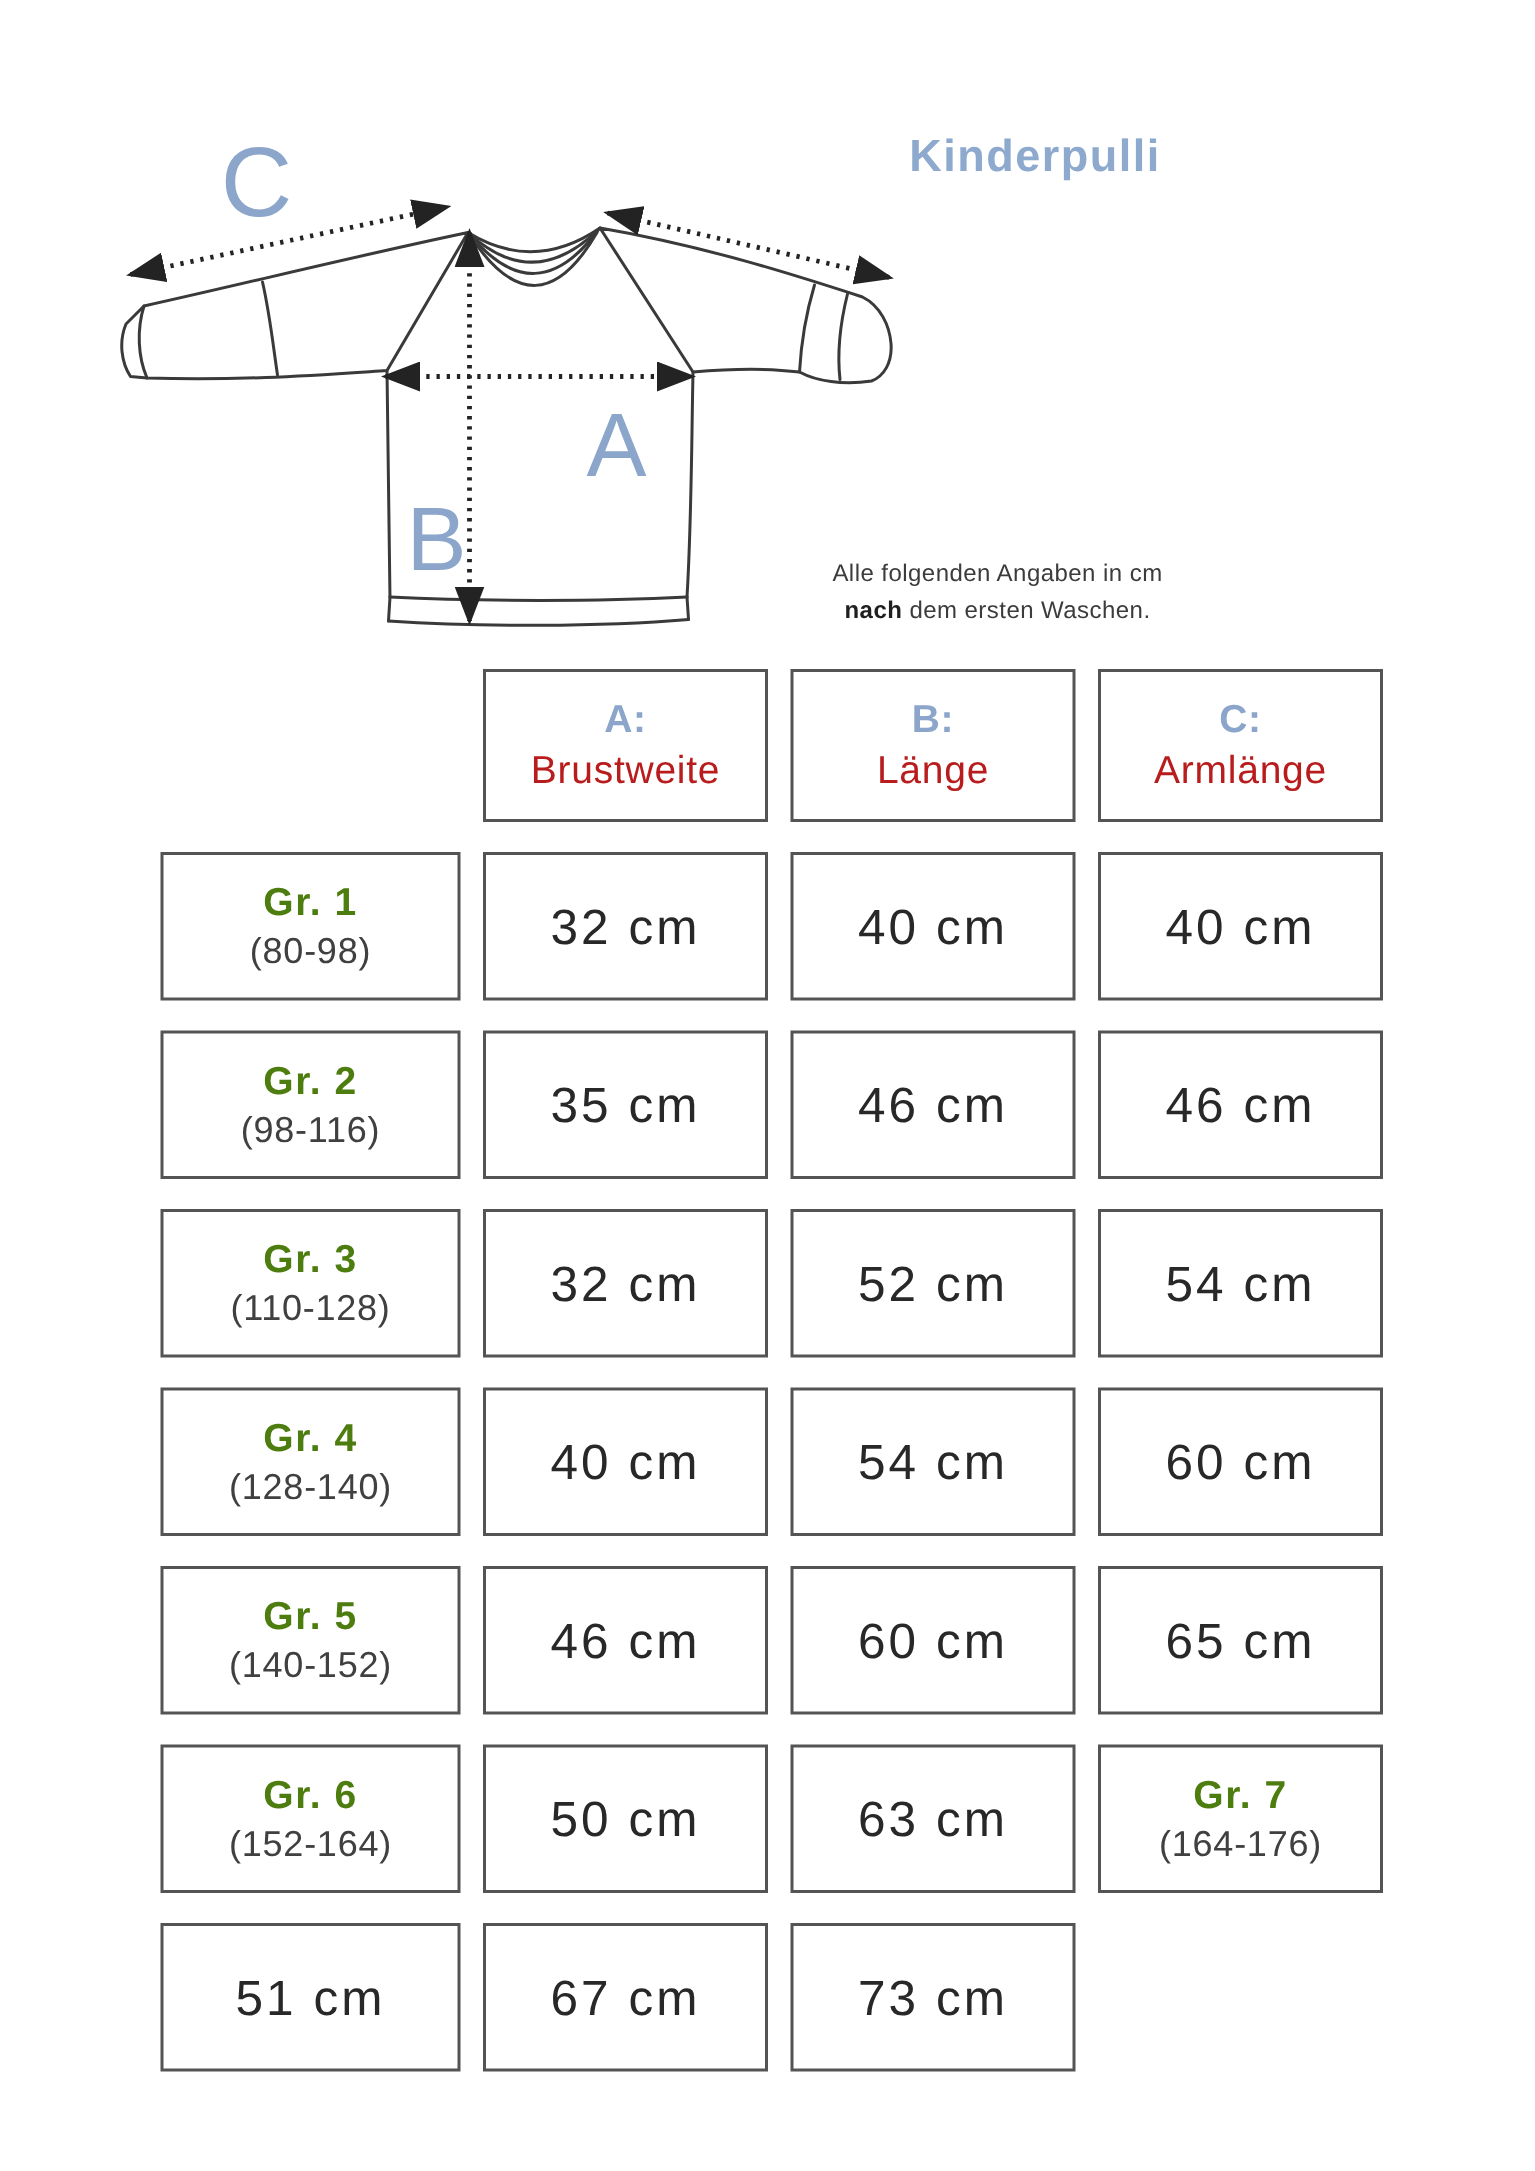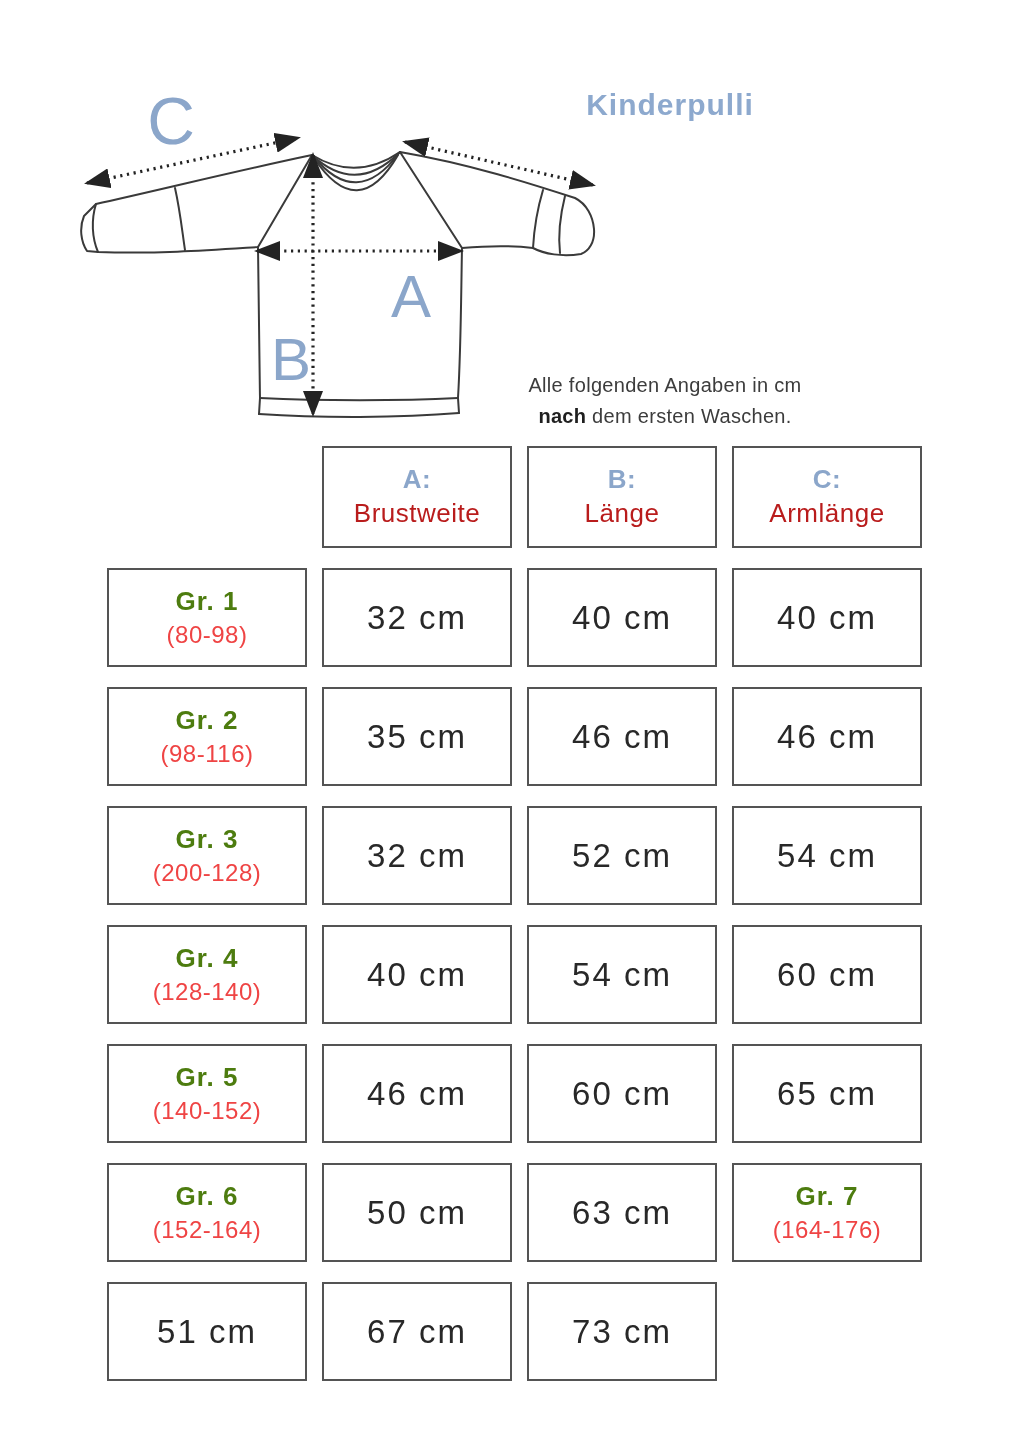--- a/index.html
+++ b/index.html
@@ -11,30 +11,30 @@
     overflow:hidden;
   }
   
   .diagram{position:absolute;left:30px;top:70px;width:620px;height:370px;}
   .dia-label{
     fill:#8ba6ca;
     font-family:"Liberation Sans", sans-serif;
   }
   
   .title{
-    position:absolute;left:540px;top:88px;width:260px;
+    position:absolute;left:560px;top:88px;width:260px;
     margin:0;text-align:center;
     font-size:30px;font-weight:700;letter-spacing:1px;
     color:#8da9ce;
   }
   
   .note{
     position:absolute;left:470px;top:370px;width:390px;
     text-align:center;
-    font-size:20px;line-height:1.57;color:#3c3c3c;
+    font-size:16px;line-height:1.57;color:#3c3c3c;
     letter-spacing:0.3px;
   }
   .note b{color:#1f1f1f;margin-top:47px;}
   
   .grid{
     position:absolute;left:107px;top:446px;
     display:grid;
     grid-template-columns:200px 190px 190px 190px;
     grid-template-rows:102px repeat(7, 99px);
     column-gap:15px;row-gap:20px;
@@ -53,21 +53,21 @@
   }
   .hdr-bottom{
     color:#b91c1c;font-size:26px;font-weight:400;
     letter-spacing:0.5px;line-height:1.3;
   }
   .size{
     color:#4d7c0f;font-size:26px;font-weight:700;
     letter-spacing:1px;line-height:1.3;
   }
   .range{
-    color:#ef4444;font-size:24px;font-weight:400;
+    color:#404040;font-size:24px;font-weight:400;
     letter-spacing:0.5px;line-height:1.3;
   }
   .value{
     color:#282828;font-size:33px;font-weight:400;
     letter-spacing:2px;
   }
 </style>
 </head>
 <body>
 
@@ -165,21 +165,21 @@
       </div>
     <div class="box">
         <span class="value">46 cm</span>
       </div>
     <div class="box">
         <span class="value">46 cm</span>
       </div>
 
     <div class="box">
       <div class="size">Gr. 3</div>
-      <div class="range">(200-128)</div>
+      <div class="range">(110-128)</div>
     </div>
     <div class="box">
         <span class="value">32 cm</span>
       </div>
     <div class="box">
         <span class="value">52 cm</span>
       </div>
     <div class="box">
         <span class="value">54 cm</span>
       </div>

